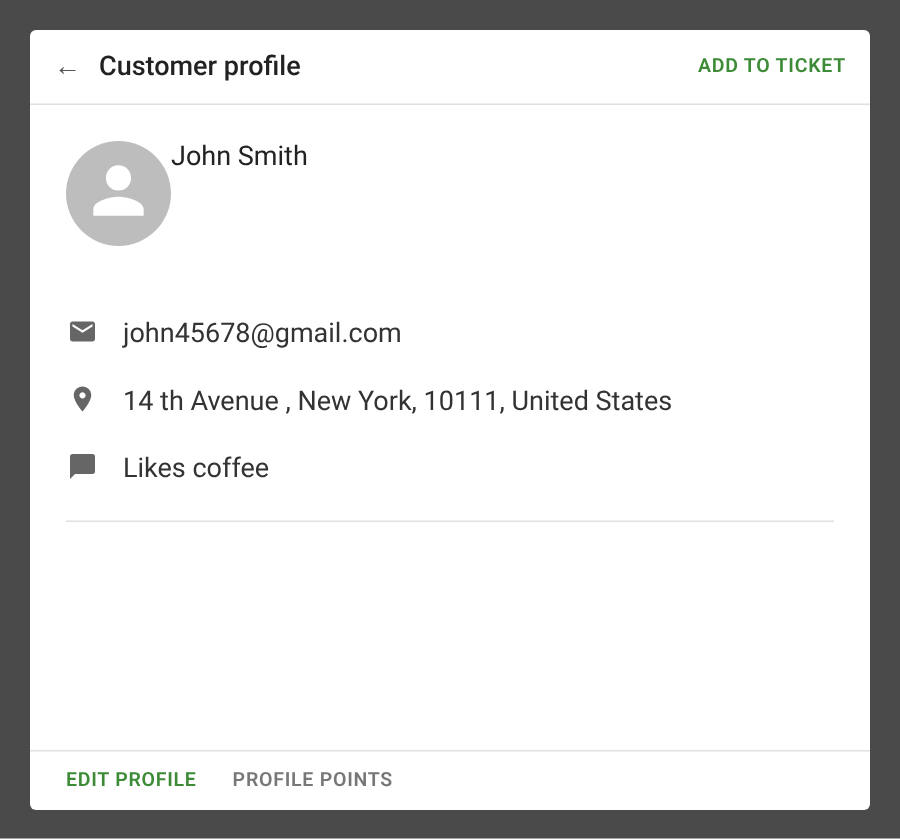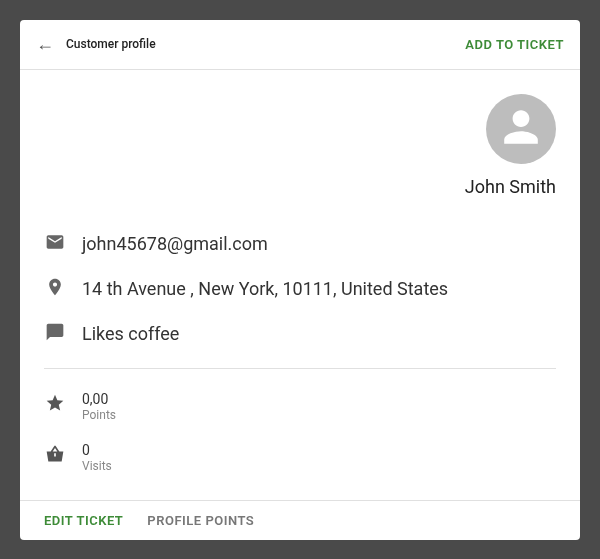--- a/index.html
+++ b/index.html
@@ -35,42 +35,41 @@
       display: flex;
       align-items: center;
       gap: 12px;
     }
     .back-arrow {
       font-size: 18px;
       color: #555;
       cursor: pointer;
     }
     .header-title {
-      font-size: 12px;
+      font-size: 18px;
       font-weight: 500;
       color: #222;
     }
     .add-to-ticket {
       font-size: 13px;
       font-weight: 600;
       color: #3d8b37;
       letter-spacing: 0.5px;
       cursor: pointer;
     }
     
     .content {
       flex: 1;
       overflow-y: auto;
       padding: 0 24px 16px;
     }
     
     .avatar-section {
       display: flex;
-      flex-direction: column;
-      align-items: flex-end;
+      align-items: flex-start;
       padding: 24px 0 16px;
     }
     .avatar-circle {
       width: 70px;
       height: 70px;
       border-radius: 50%;
       background: #bdbdbd;
       display: flex;
       align-items: center;
       justify-content: center;
@@ -223,44 +222,19 @@
           <svg viewBox="0 0 24 24">
               <path d="M20 2H4c-1.1 0-2 .9-2 2v18l4-4h14c1.1 0 2-.9 2-2V4c0-1.1-.9-2-2-2z"></path>
             </svg>
         </span>
         <span class="info-text">Likes coffee</span>
       </div>
     </div>
 
     <div class="divider"></div>
 
-    <div class="stats-section">
-      <div class="stat-row">
-        <span class="stat-icon">
-          <svg viewBox="0 0 24 24">
-              <path d="M12 17.27L18.18 21l-1.64-7.03L22 9.24l-7.19-.61L12 2 9.19 8.63 2 9.24l5.46 4.73L5.82 21z"></path>
-            </svg>
-        </span>
-        <div class="stat-content">
-          <div class="stat-value">0,00</div>
-          <div class="stat-label">Points</div>
-        </div>
-      </div>
-      <div class="stat-row">
-        <span class="stat-icon">
-          <svg viewBox="0 0 24 24">
-              <path d="M17.21 9l-4.38-6.56a1 1 0 00-1.66 0L6.79 9H2l2 12h16l2-12h-4.79zM12 4.8L14.8 9H9.2L12 4.8zM13 15h-2v-4h2v4z"></path>
-            </svg>
-        </span>
-        <div class="stat-content">
-          <div class="stat-value">0</div>
-          <div class="stat-label">Visits</div>
-        </div>
-      </div>
-
-    </div>
   </div>
 
   <div class="footer">
-    <span class="footer-btn green">EDIT TICKET</span>
+    <span class="footer-btn green">EDIT PROFILE</span>
     <span class="footer-btn gray">PROFILE POINTS</span>
   </div>
 </div>
 
 </body></html>

